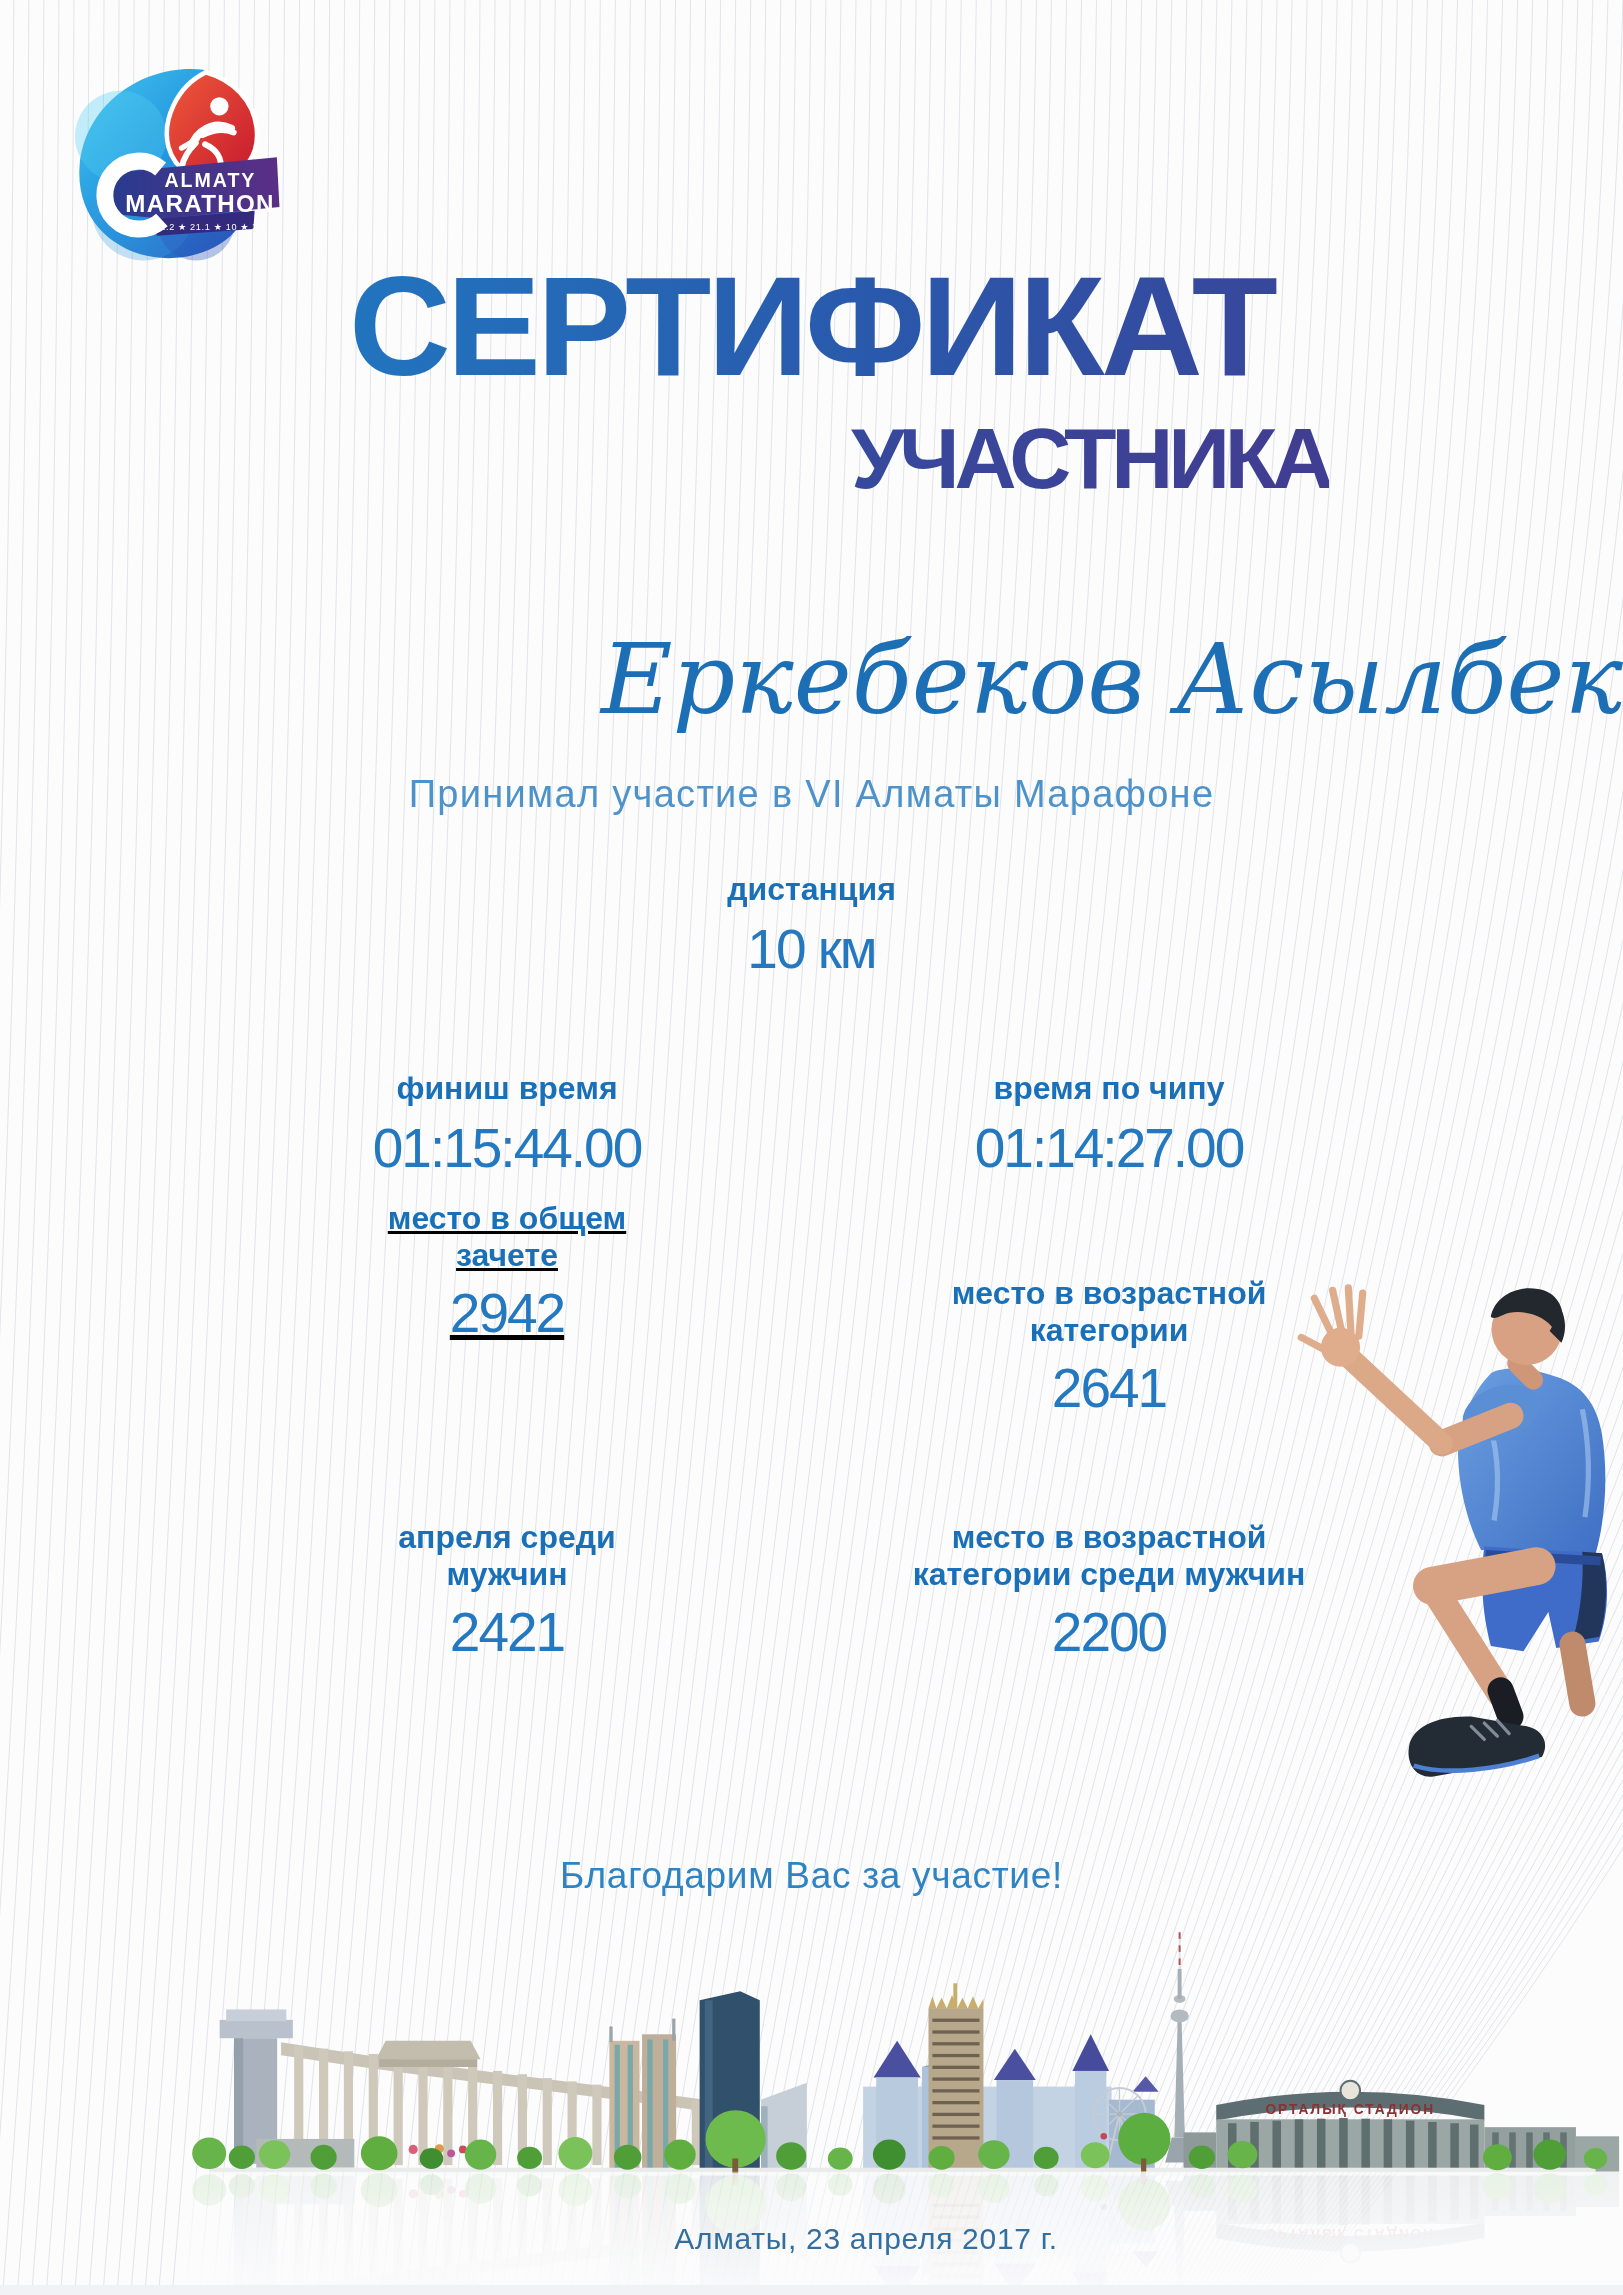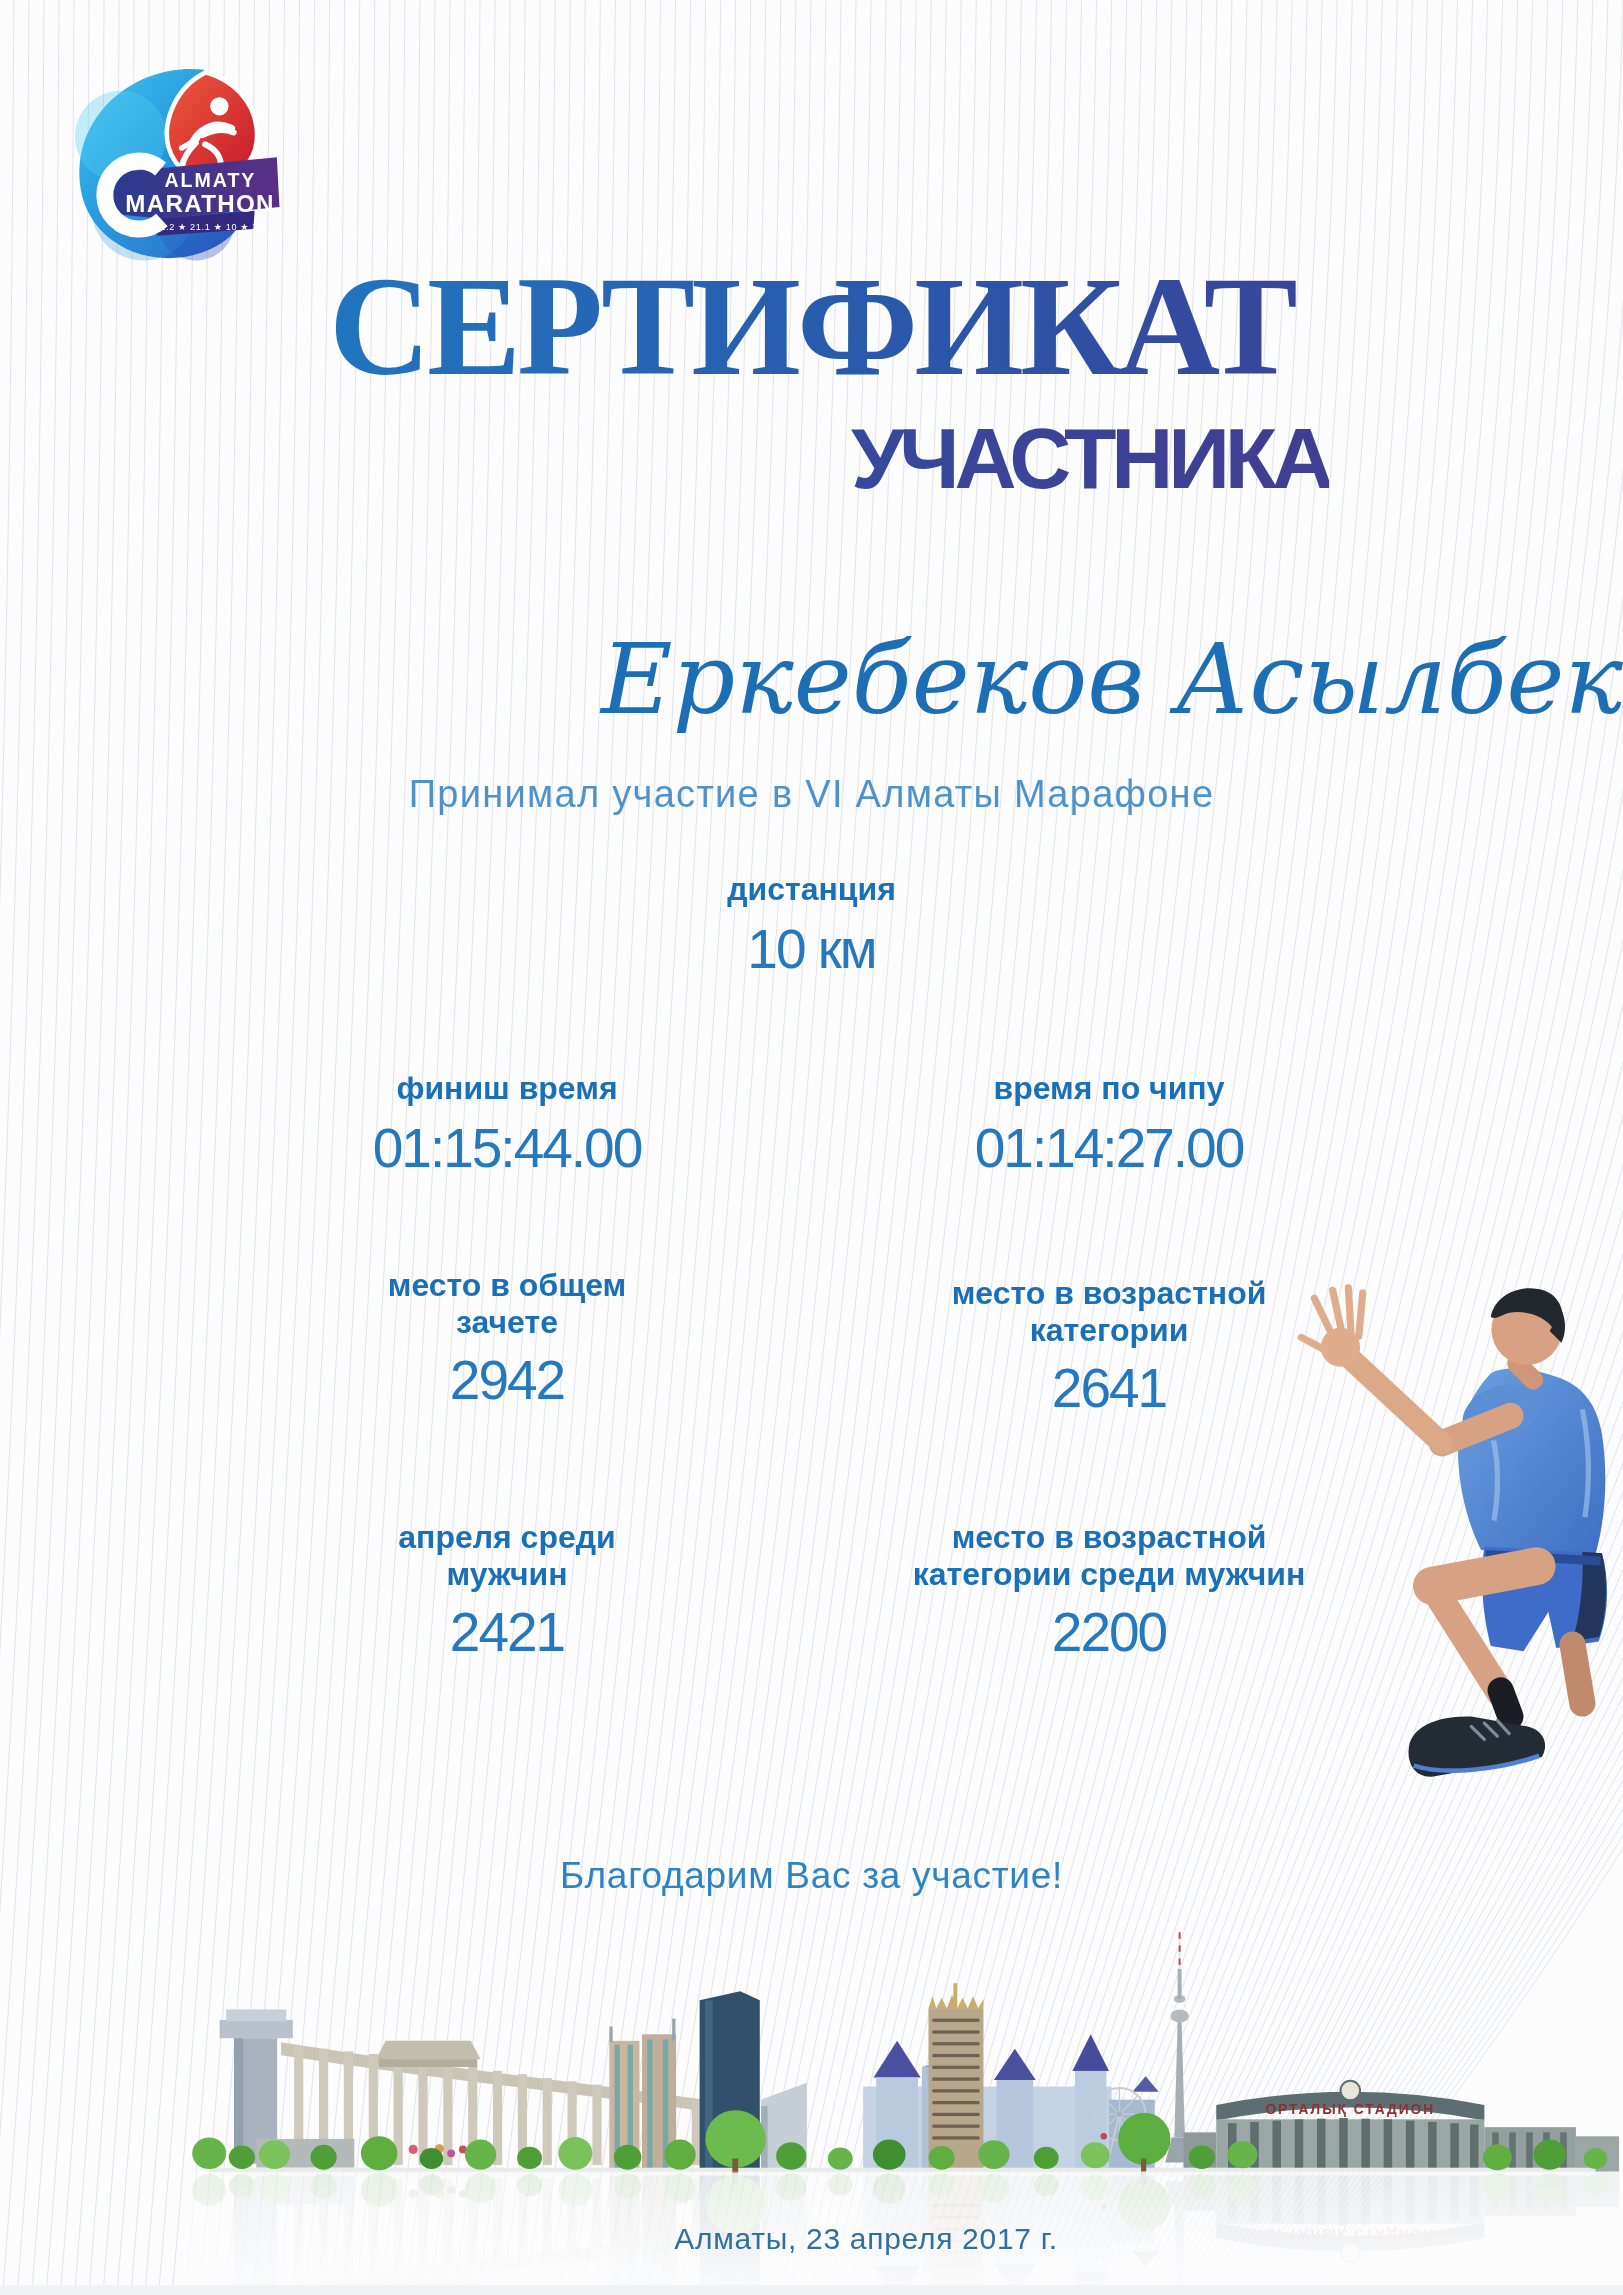--- a/index.html
+++ b/index.html
@@ -8,21 +8,21 @@
   #bg-pattern{position:absolute;left:0;top:0;z-index:0;}
   .bottom-strip{position:absolute;left:0;bottom:0;width:1623px;height:10.5px;background:#f1f2f5;z-index:4;}
 
   
   .logo{position:absolute;left:65px;top:58px;width:216px;height:209px;z-index:3;}
 
   
   .title{position:absolute;left:0;top:256px;width:1623px;text-align:center;
          font-size:141px;font-weight:bold;letter-spacing:-3.9px;line-height:1;
          background:linear-gradient(90deg,#1f7cc4 12%,#2a58ab 55%,#3f3d92 92%);
-         -webkit-background-clip:text;background-clip:text;color:transparent;z-index:3;font-family:Liberation Serif, serif;}
+         -webkit-background-clip:text;background-clip:text;color:transparent;z-index:3;}
   .subtitle{position:absolute;left:0;top:415px;width:1281px;text-align:right;
          font-size:86px;font-weight:bold;letter-spacing:-5.2px;line-height:1;
          background:linear-gradient(90deg,#2c55a8 30%,#403e92 95%);
          -webkit-background-clip:text;background-clip:text;color:transparent;z-index:3;margin-left:48px;}
 
   
   .p-name{position:absolute;left:0;top:623px;width:1623px;text-align:right;
          font-family:"DejaVu Serif",serif;font-style:italic;font-size:98px;line-height:1.15;
          color:#1d6fb5;z-index:3;}
   .event-line{position:absolute;left:0;top:773px;width:1623px;text-align:center;
@@ -30,21 +30,21 @@
 
   
   .cell{position:absolute;text-align:center;z-index:3;}
   .stat-label{font-size:32px;font-weight:bold;line-height:1.15;color:#1a70b8;}
   .stat-label div{white-space:nowrap;}
   .stat-value{font-size:55px;letter-spacing:-2px;color:#2478bf;margin-top:9.2px;white-space:nowrap;}
   .two .stat-value{margin-top:7.8px;}
   #cell-distance{left:0;top:871px;width:1623px;}
   #cell-finish  {left:291px;top:1070px;width:432px;}
   #cell-chip    {left:880px;top:1070px;width:458px;}
-  #cell-overall {left:291px;top:1267px;width:432px;}
+  #cell-overall {left:291px;top:1200px;width:432px;text-decoration:underline;}
   #cell-age     {left:880px;top:1275px;width:458px;}
   #cell-men     {left:291px;top:1519px;width:432px;}
   #cell-agemen  {left:880px;top:1519px;width:458px;}
 
   
   .thanks{position:absolute;left:0;top:1855px;width:1623px;text-align:center;
           font-size:37px;letter-spacing:0.7px;color:#2e83c3;z-index:3;}
   .date-line{position:absolute;left:539px;top:2222px;width:654px;text-align:center;
           font-size:30px;letter-spacing:0.7px;color:#326f9f;z-index:3;}
 

